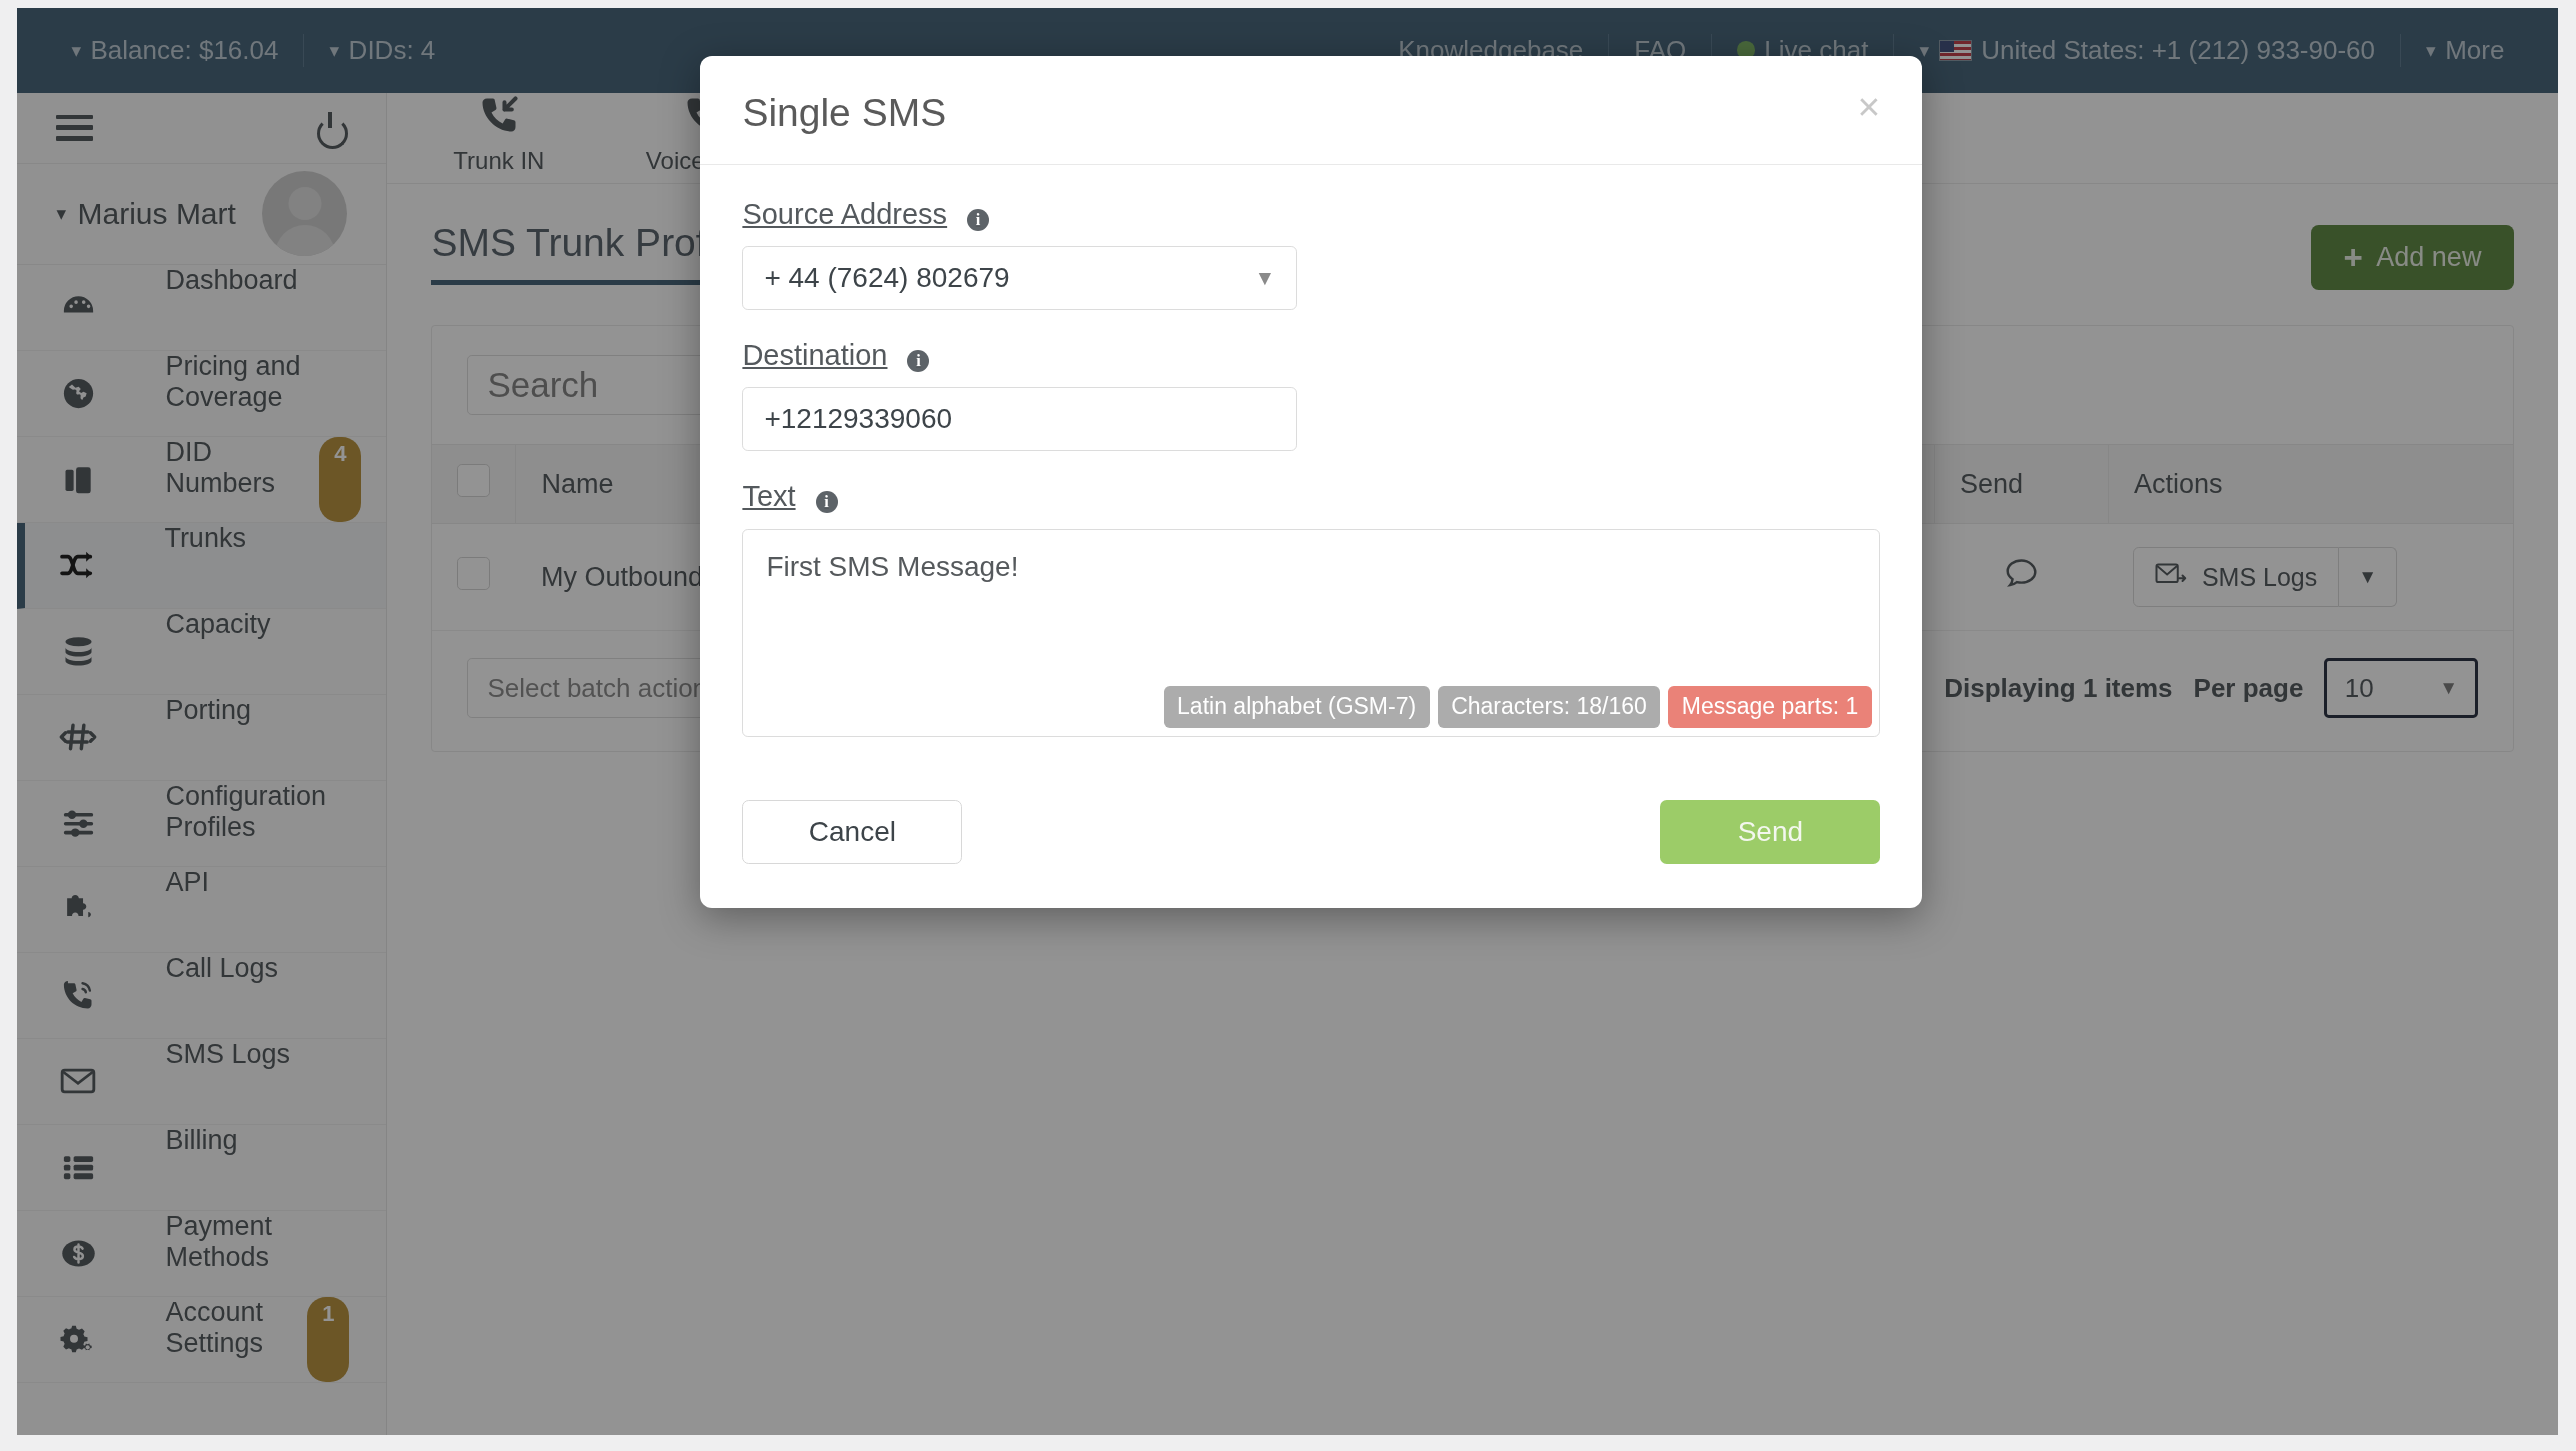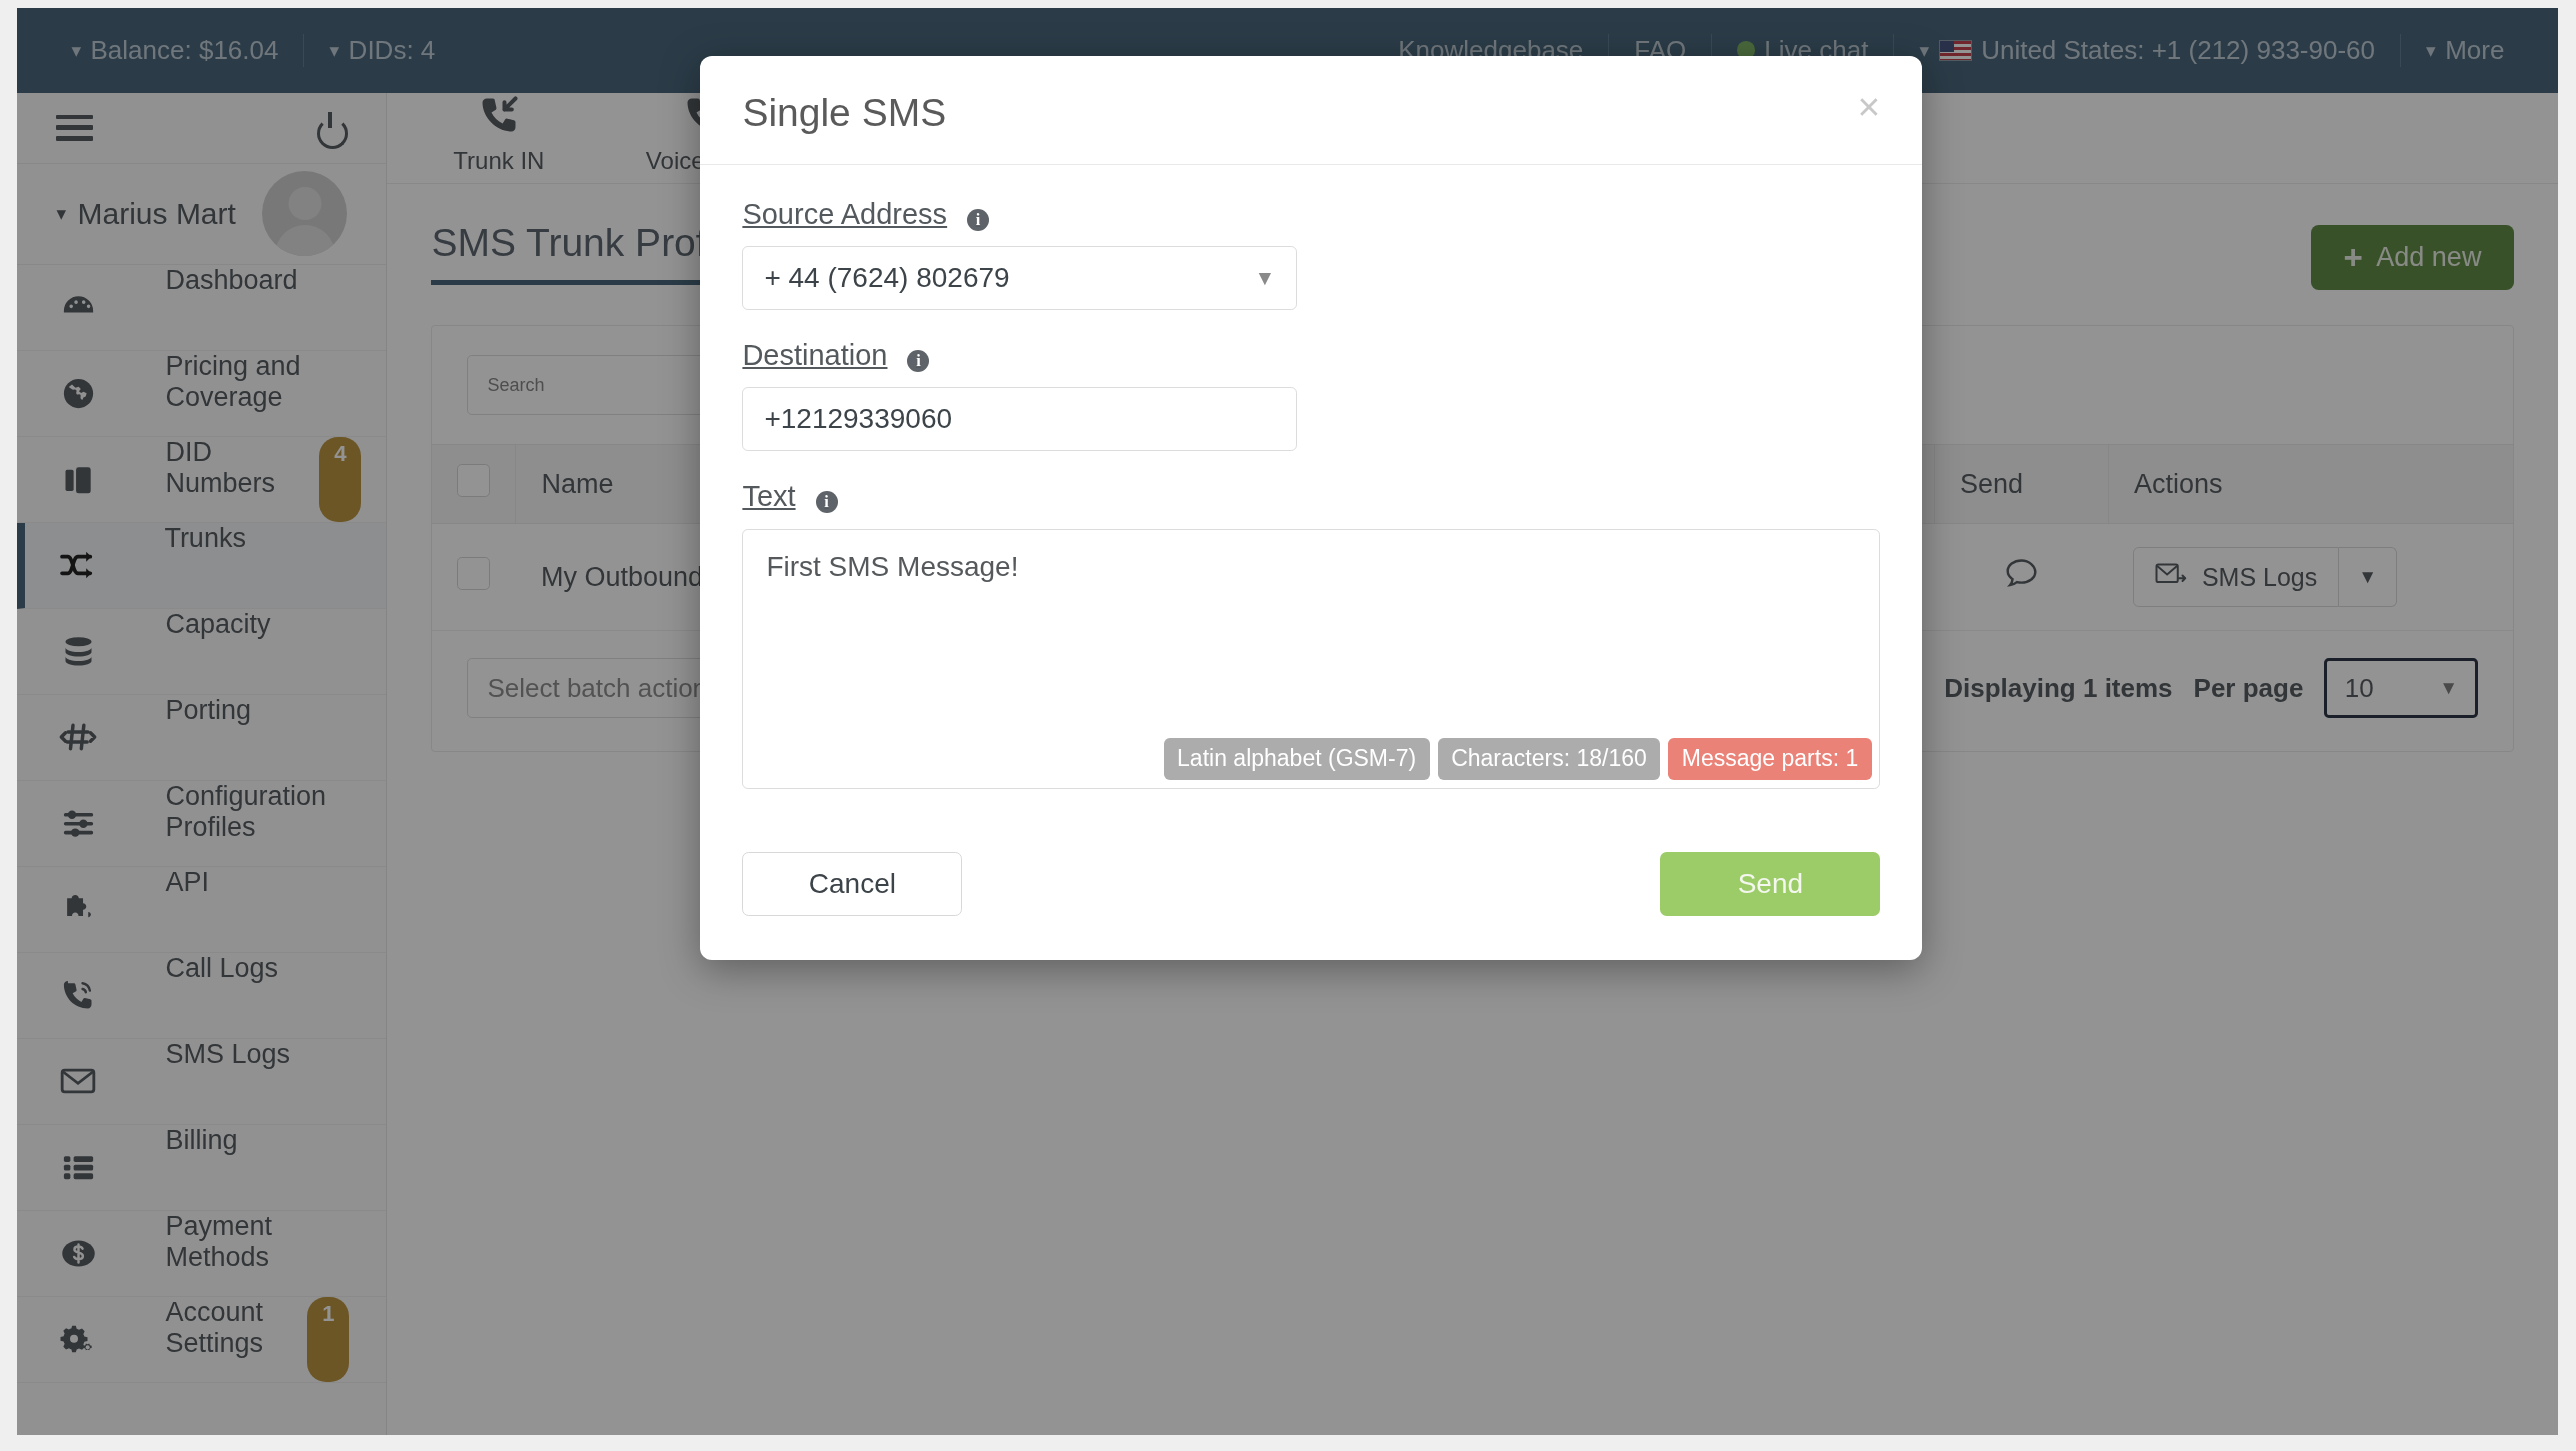--- a/index.html
+++ b/index.html
@@ -167,21 +167,21 @@
   .plus { font-size: 33px; line-height: 1; font-weight: bold; }
   .panel {
     margin: 35px 44px 0 44px;
     border: 1px solid #e6e6e6; border-radius: 3.9px;
     background: #fff;
   }
   .panel-top { padding: 29px 35px 0 35px; }
   .search-input {
     width: 453px; height: 60px;
     border: 1px solid #d8d8d8; border-radius: 4.8px;
-    padding: 0 19px; font-size: 18px; color: #888;
+    padding: 0 19px; font-size: 35px; color: #888;
     font-family: "Liberation Sans", sans-serif;
     background: #fff;
   }
   table { width: 100%; border-collapse: collapse; margin-top: 29px; }
   thead th {
     background: #f4f4f4;
     font-size: 27px; font-weight: normal; color: #3d4449;
     text-align: left; padding: 19px 25px;
     border-top: 1px solid #e6e6e6; border-bottom: 1px solid #e6e6e6;
     border-right: 1px solid #e6e6e6;
@@ -274,21 +274,21 @@
     border: 1px solid #dcdcdc; border-radius: 5.8px;
     font-size: 28px; color: #3d4449;
     padding: 0 21px;
     display: flex; align-items: center;
     background: #fff;
     font-family: "Liberation Sans", sans-serif;
   }
   .select-box .car { margin-left: auto; font-size: 21px; color: #8a8a8a; }
   .ta-wrap {
     position: relative;
-    width: 100%; height: 260px;
+    width: 100%; height: 208px;
     border: 1px solid #dcdcdc; border-radius: 5.8px;
     background: #fff;
   }
   .ta-text {
     padding: 21px 23px; font-size: 28px; color: #55595c;
     font-family: "Liberation Sans", sans-serif;
   }
   .ta-badges {
     position: absolute; right: 7.7px; bottom: 7.7px;
     display: flex; gap: 8px;

